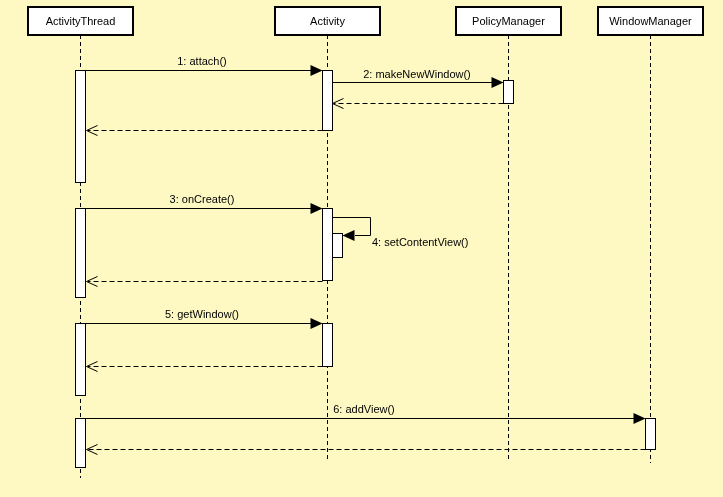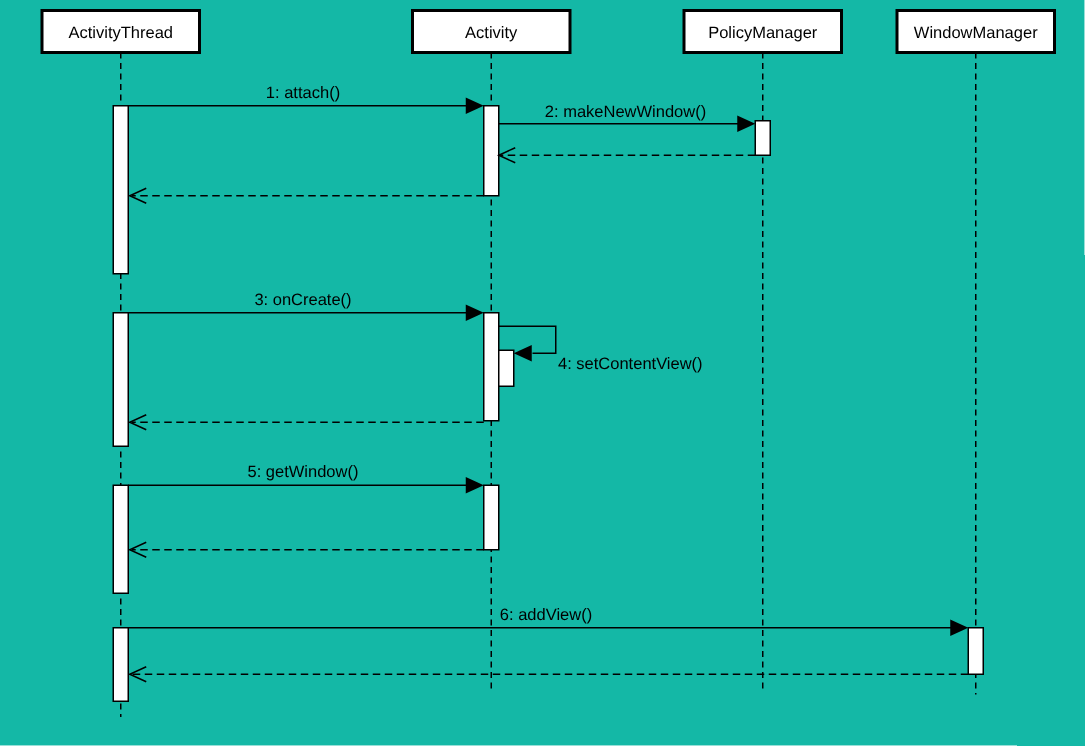--- a/index.html
+++ b/index.html
@@ -10,21 +10,21 @@
   body {
     width: 723px;
     height: 497px;
     overflow: hidden;
     font-family: "Liberation Sans", sans-serif;
   }
   .canvas {
     position: relative;
     width: 723px;
     height: 497px;
-    background: #14b8a6;
+    background: #fef9c3;
   }
   svg {
     display: block;
   }
   svg text {
     font-family: "Liberation Sans", sans-serif;
     font-size: 11px;
     fill: #000000;
   }
   .actor-box {

